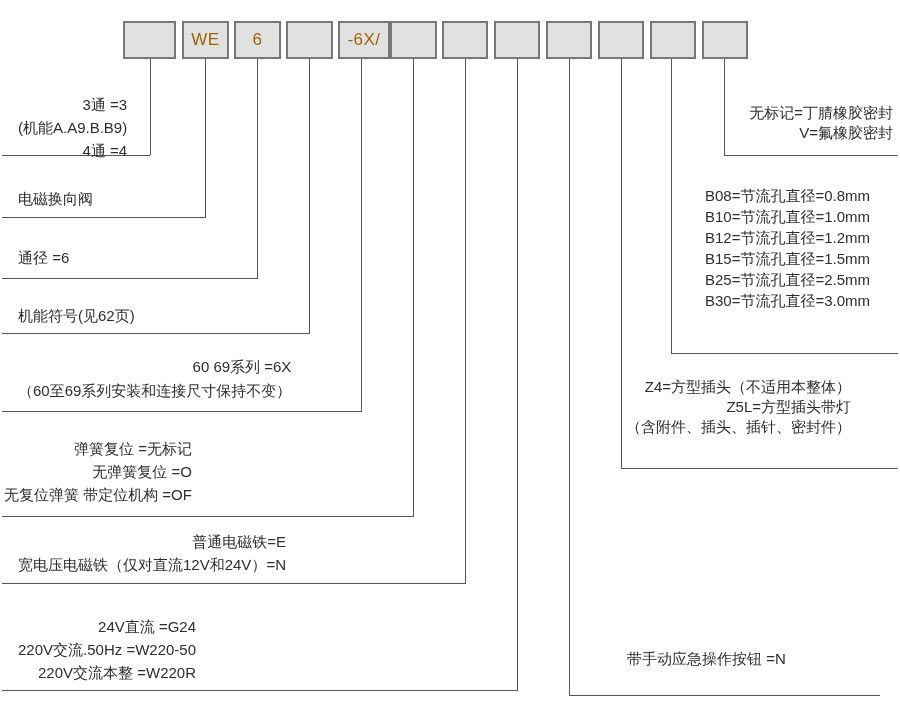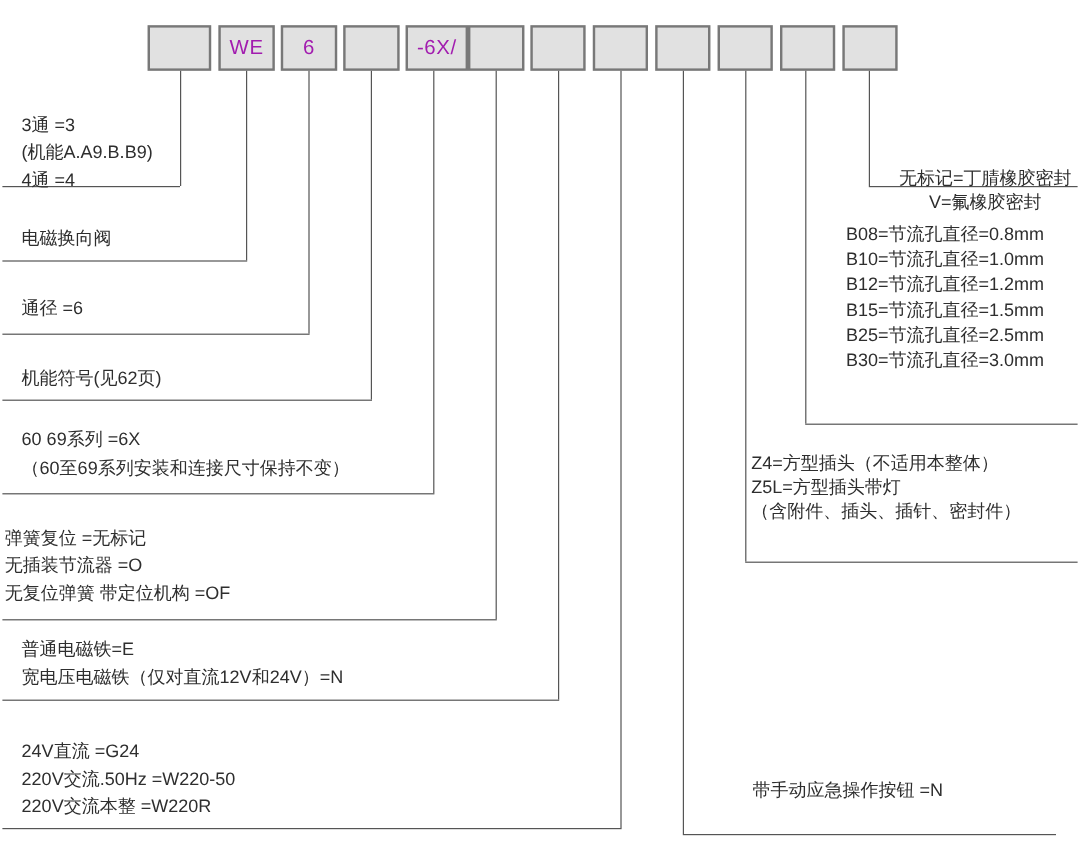--- a/index.html
+++ b/index.html
@@ -12,29 +12,30 @@
   body{background:#ffffff;font-family:"Liberation Sans","DejaVu Sans",sans-serif;}
   .canvas{
     position:relative;width:900px;height:723px;background:#ffffff;overflow:hidden;
     color:var(--text-color);
   }
   .box{
     position:absolute;top:21px;height:38px;
     background:var(--box-fill);
     border:2px solid var(--box-border);
     display:flex;align-items:center;justify-content:center;
-    font-size:17px;color:#a21caf;letter-spacing:0.5px;
+    font-size:17px;color:#a16207;letter-spacing:0.5px;
   }
   .vl{position:absolute;width:1px;background:var(--line-color);}
   .hl{position:absolute;height:1px;background:var(--line-color);}
   .txt{
     position:absolute;font-size:15px;line-height:23px;white-space:nowrap;
     color:var(--text-color);
+    text-align:right;
   }
-  .txt.ra{line-height:20px;text-align:center;margin-top:36px;}
+  .txt.ra{line-height:20px;text-align:right;}
   .txt.rb{line-height:21px;}
   .txt.rc{line-height:20px;}
   .txt.rd{line-height:18px;}
 </style>
 </head>
 <body>
 
 <div class="canvas">
 
   <div class="box" style="left:123px;width:53px"></div>
@@ -95,21 +96,21 @@
     <div>机能符号(见62页)</div>
   </div>
 
   <div class="txt" style="left:18px;top:355px;line-height:24px">
     <div>60 69系列  =6X</div>
     <div>（60至69系列安装和连接尺寸保持不变）</div>
   </div>
 
   <div class="txt" style="left:4px;top:437px">
     <div>弹簧复位   =无标记</div>
-    <div>无插装节流器 =O</div>
+    <div>无弹簧复位 =O</div>
     <div>无复位弹簧 带定位机构  =OF</div>
   </div>
 
   <div class="txt" style="left:18px;top:530px">
     <div>普通电磁铁=E</div>
     <div>宽电压电磁铁（仅对直流12V和24V）=N</div>
   </div>
 
   <div class="txt" style="left:18px;top:615px">
     <div>24V直流    =G24</div>

